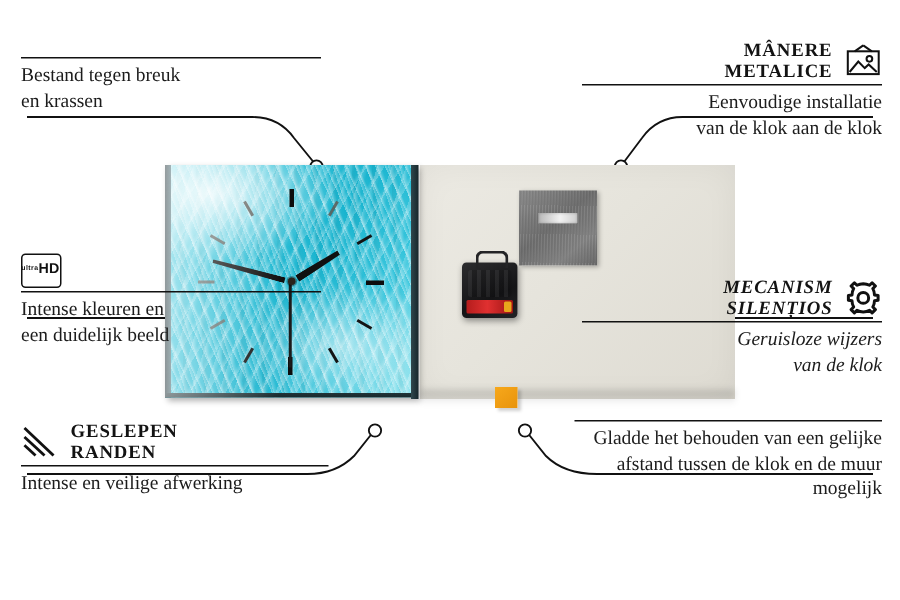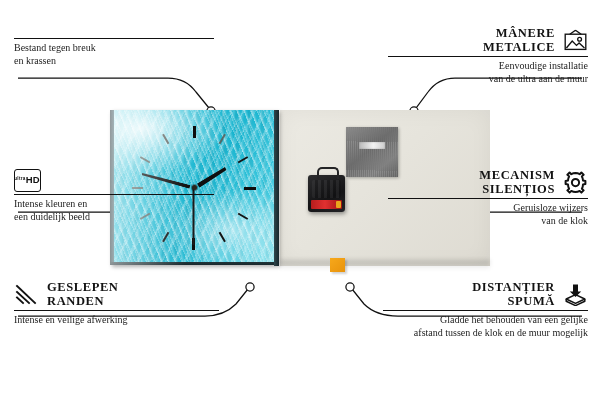--- a/index.html
+++ b/index.html
@@ -121,21 +121,21 @@
   .feature{position:absolute;width:200px;}
   .f-head{display:flex;align-items:center;gap:7px;margin-bottom:2px;}
   .f-title{
     font-family:"Liberation Serif", serif;
     font-weight:bold;font-size:12.5px;letter-spacing:.6px;line-height:1.12;
     color:#131313;text-transform:uppercase;white-space:pre-line;
   }
   .f-rule{height:1.3px;background:#111;width:100%;}
   .f-desc{
     font-family:"Liberation Serif", serif;
-    font-size:10px;line-height:1.26;color:#1c1c1c;margin-top:3px;white-space:pre-line;
+    font-size:13px;line-height:1.26;color:#1c1c1c;margin-top:3px;white-space:pre-line;
   }
   .feature.right .f-head{justify-content:flex-end;}
   .feature.right .f-title{text-align:right;}
   .feature.right .f-desc{text-align:right;}
 
   .ficon{width:26px;height:24px;flex:0 0 26px;display:flex;align-items:center;justify-content:center;color:#111;}
   .ficon svg{display:block;}
 
   .hdbadge{
     width:25px;height:21px;border:1.6px solid #111;border-radius:3px;
@@ -143,21 +143,21 @@
     font-family:"Liberation Sans", sans-serif;line-height:1;color:#111;
   }
   .hdbadge .u{font-size:4.6px;letter-spacing:.3px;font-weight:bold;margin-bottom:.5px;}
   .hdbadge .d{font-size:9.5px;font-weight:bold;letter-spacing:.2px;}
 
   
   #feat-glass{left:14px;top:38px;}
   #feat-print{left:14px;top:168px;}
   #feat-edges{left:14px;top:280px;}
   #feat-handles{left:388px;top:26px;}
-  #feat-mechanism{left:388px;top:168px;}
+  #feat-mechanism{left:388px;top:184px;font-style:italic;}
   #feat-spacer{left:388px;top:280px;}
 
   #feat-edges{width:205px;}
   #feat-spacer{width:205px;left:383px;}
   #feat-handles{width:200px;}
 
   svg.links{position:absolute;left:0;top:0;width:600px;height:400px;pointer-events:none;}
 </style>
 </head>
 <body>
@@ -297,21 +297,21 @@
           <rect x="2.2" y="5.2" width="20.6" height="15.2"></rect>
           <path d="M12.5 1.2 6.8 5.2M12.5 1.2l5.7 4"></path>
           <circle cx="16.6" cy="10.2" r="1.9"></circle>
           <path d="M3.4 19 9.2 12l4.3 4.4 2.6-2.4 5.4 5"></path>
         </g>
           </svg>
       </span>
     </div>
     <div class="f-rule"></div>
     <div class="f-desc">Eenvoudige installatie
-van de ultra aan de muur</div>
+van de klok aan de klok</div>
   </div>
 
   <div class="feature right" id="feat-mechanism">
     <div class="f-head">
       <span class="f-title">MECANISM
 SILENȚIOS</span>
       <span class="ficon">
         <svg width="25" height="24" viewBox="0 0 25 24">
             <g fill="none" stroke="#111" stroke-width="2" stroke-linecap="round" stroke-linejoin="round">
           <path d="M12.5 3.1a9 9 0 0 0-4.2 1.1L6.6 2.5 4.4 4.7l1.7 1.7A9 9 0 0 0 5 10.6L2.6 11v3.1L5 14.5a9 9 0 0 0 1.1 4.2l-1.7 1.7 2.2 2.2 1.7-1.7a9 9 0 0 0 4.2 1.1 9 9 0 0 0 4.2-1.1l1.7 1.7 2.2-2.2-1.7-1.7a9 9 0 0 0 1.1-4.2l2.4-.4V11l-2.4-.4a9 9 0 0 0-1.1-4.2l1.7-1.7-2.2-2.2-1.7 1.7a9 9 0 0 0-4.2-1.1z"></path>
@@ -319,31 +319,18 @@
         </g>
           </svg>
       </span>
     </div>
     <div class="f-rule"></div>
     <div class="f-desc">Geruisloze wijzers
 van de klok</div>
   </div>
 
   <div class="feature right" id="feat-spacer">
-    <div class="f-head">
-      <span class="f-title">DISTANȚIER
-SPUMĂ</span>
-      <span class="ficon">
-        <svg width="25" height="23" viewBox="0 0 25 23">
-            <g fill="none" stroke="#111" stroke-width="1.5" stroke-linejoin="round">
-          <path d="M10 1.5h5v7h3.2L12.5 14 6.8 8.5H10z" fill="#111" stroke="none"></path>
-          <path d="M12.5 11.6 3.2 16l9.3 4.4 9.3-4.4z"></path>
-          <path d="M3.2 16v2.2l9.3 4.4 9.3-4.4V16"></path>
-        </g>
-          </svg>
-      </span>
-    </div>
     <div class="f-rule"></div>
     <div class="f-desc">Gladde het behouden van een gelijke
 afstand tussen de klok en de muur mogelijk</div>
   </div>
 
 </div>
 
 </body></html>

